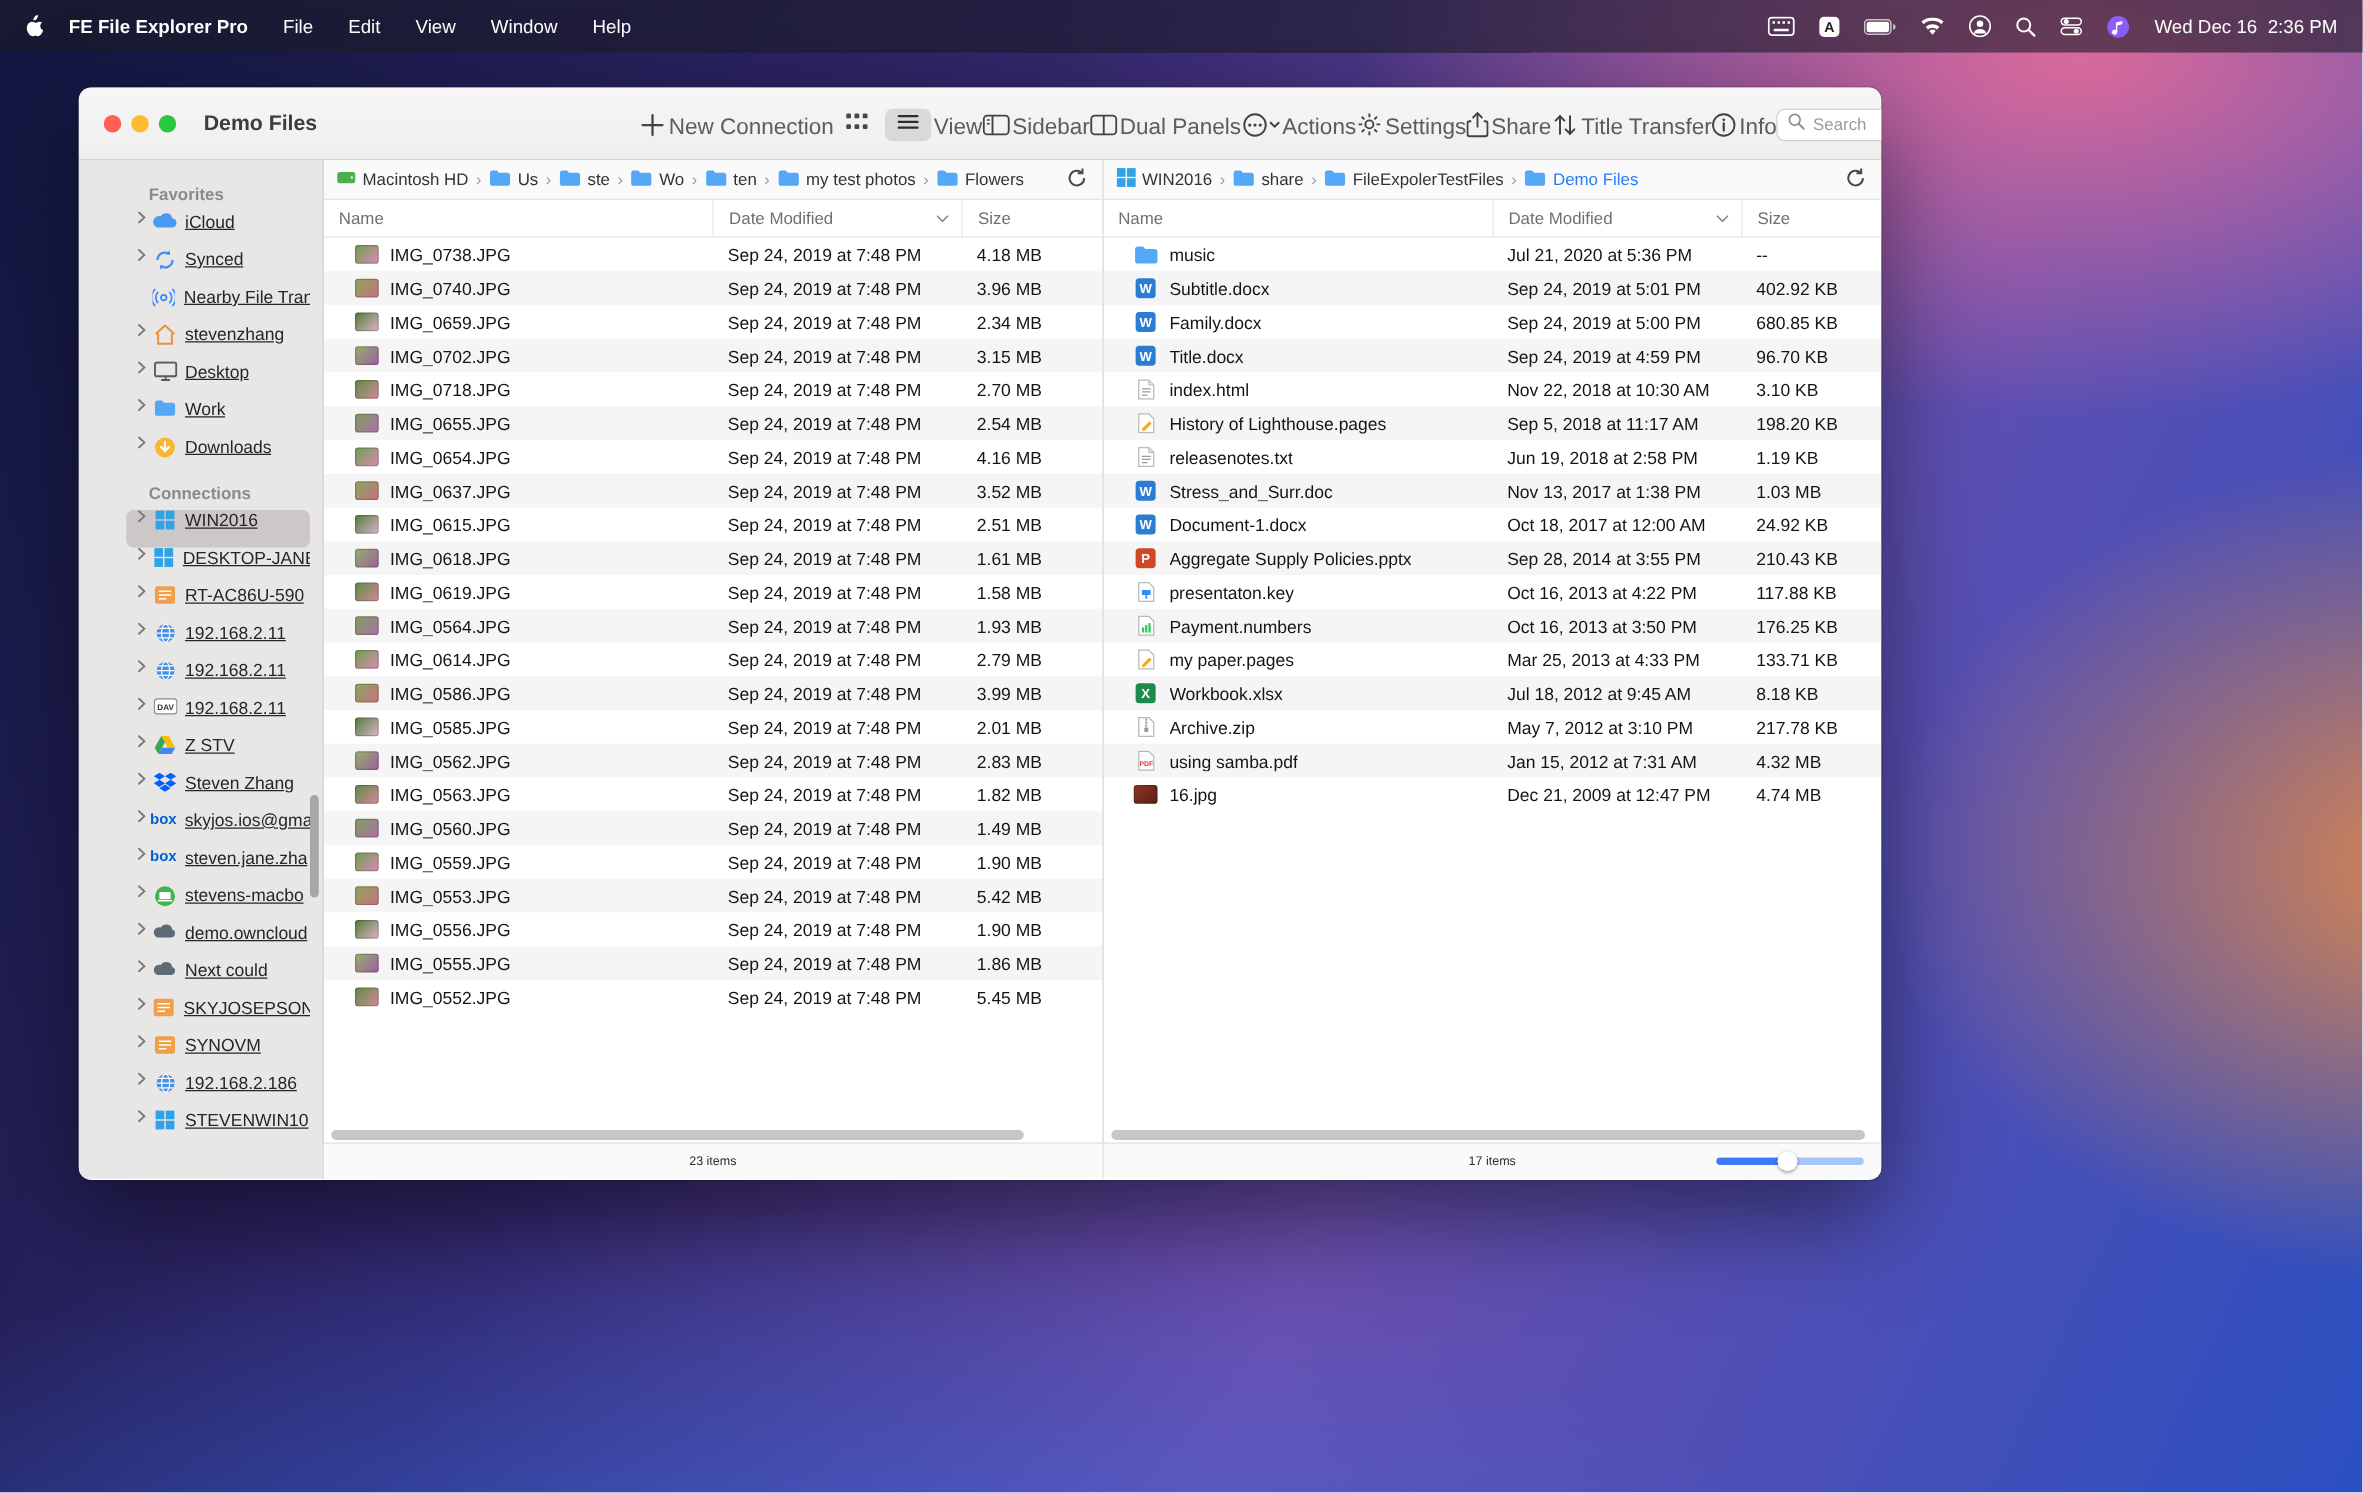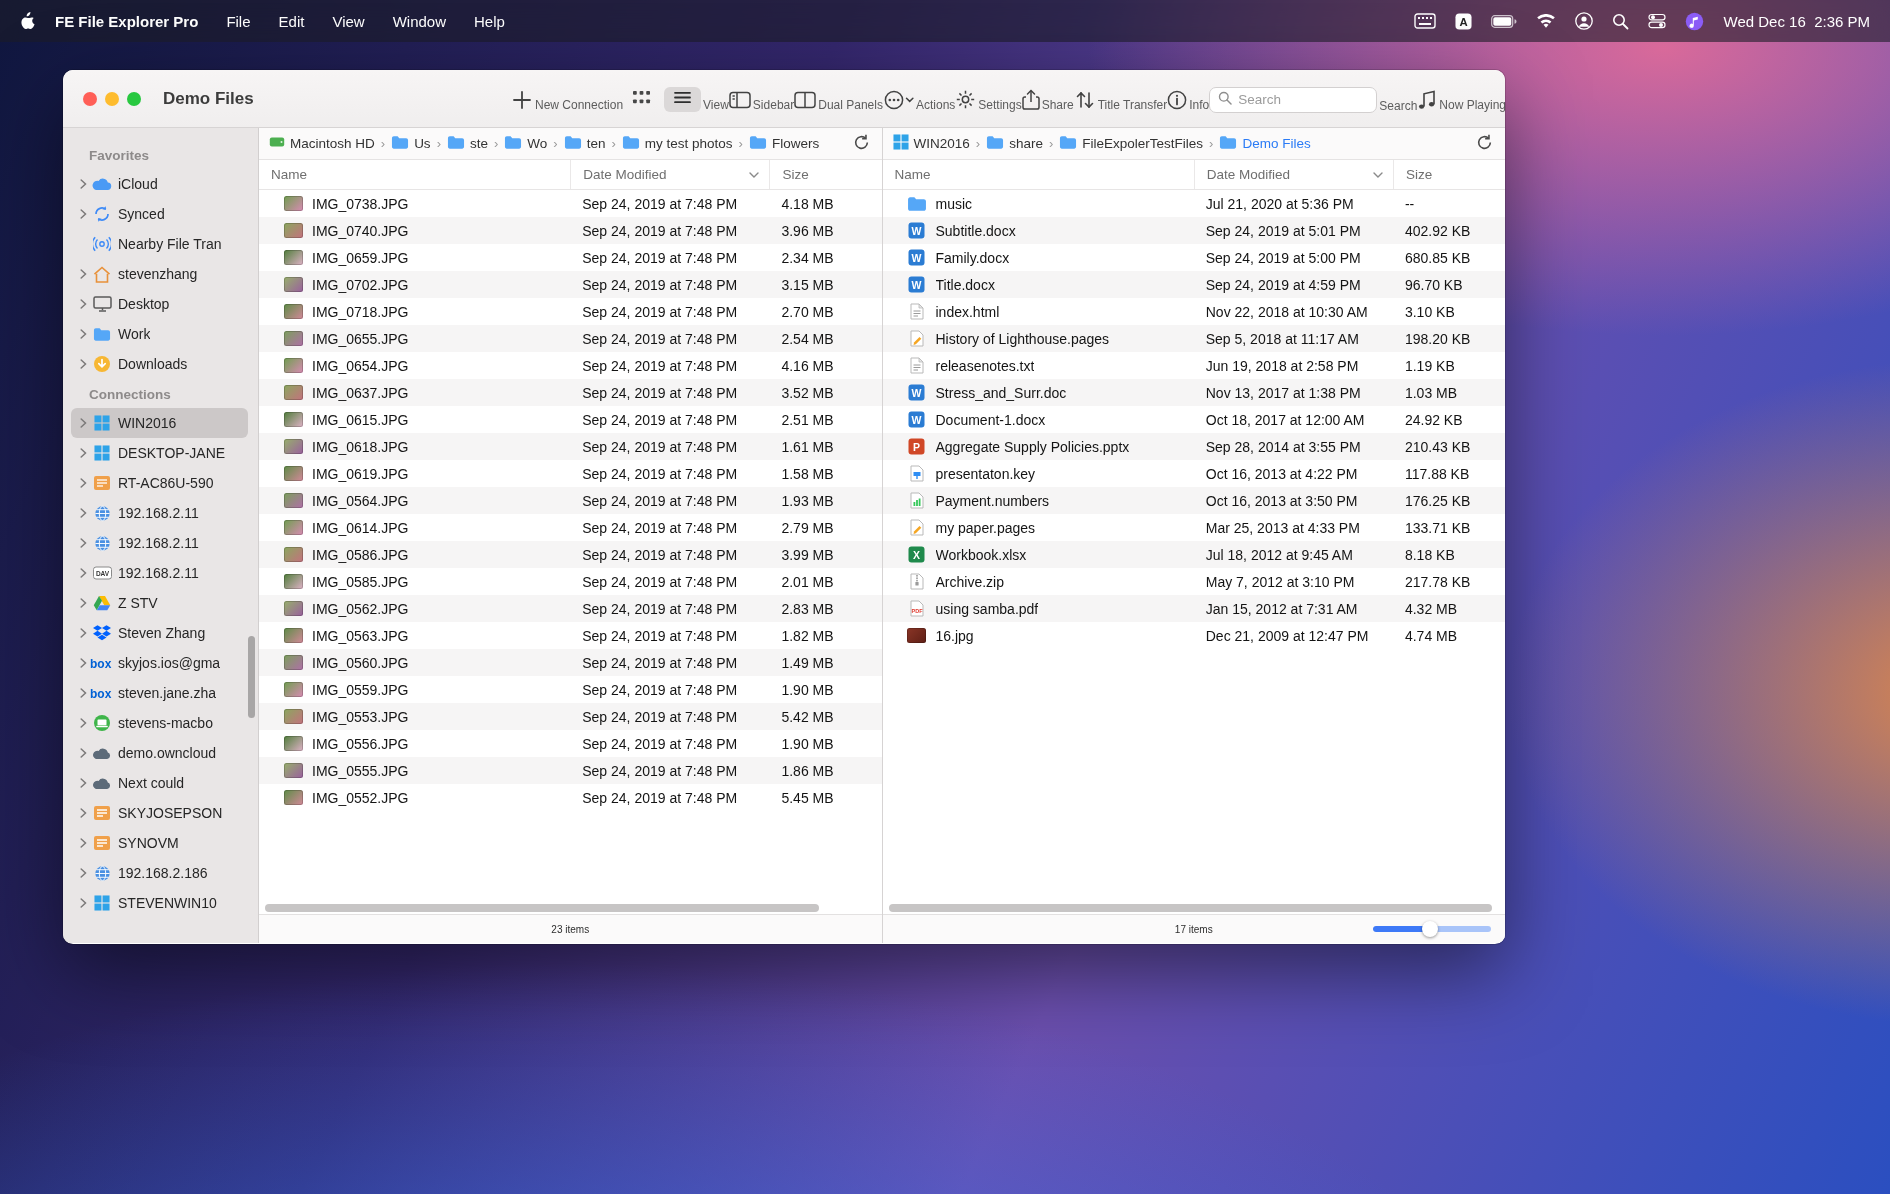--- a/index.html
+++ b/index.html
@@ -32,37 +32,37 @@
     background:linear-gradient(#f7f5f5,#f0eeee); border-bottom:1px solid #d7d4d4; }
   .lights { position:absolute; left:20px; top:22px; display:flex; gap:8px; }
   .light { width:14px; height:14px; border-radius:50%; }
   .light.red{ background:#ff5f57; } .light.yellow{ background:#febc2e; } .light.green{ background:#28c840; }
   .win-title { position:absolute; left:100px; top:50%; transform:translateY(-50%);
     font-size:17px; font-weight:bold; color:#3c3c3c; }
   .toolbar-items { position:absolute; left:448px; right:16px; top:5px; bottom:3px;
     display:flex; align-items:center; justify-content:space-between; }
   .titem { display:flex; flex-direction:row; align-items:flex-end; gap:2px; }
   .titem .ticon { height:24px; display:flex; align-items:center; }
-  .tlabel { font-size:12px; color:#5c5c5c; white-space:nowrap; }
+  .tlabel { font-size:18px; color:#5c5c5c; white-space:nowrap; }
   .seg { display:flex; align-items:center; gap:4px; height:24px; }
   .segbtn { padding:3px 9px; border-radius:6px; display:flex; align-items:center; }
   .segbtn.active { background:#dbd8d8; }
   .searchfield { width:168px; height:26px; background:#fff; border:1px solid #d3d0d0;
     border-radius:7px; display:flex; align-items:center; padding:0 8px; gap:6px; }
   .searchfield input { border:none; outline:none; width:100%; font-size:13.5px;
     color:#444; background:transparent; font-family:"Liberation Sans",sans-serif; }
   .searchfield input::placeholder { color:#9b9b9b; }
 
   
   .win-body { display:flex; height:815px; }
   .sidebar { position:relative; width:196px; flex:0 0 196px; background:#e9e6e6;
-    border-right:1px solid #d2cfcf; padding-top:12px; overflow:hidden; }
+    border-right:1px solid #d2cfcf; padding-top:12px; overflow:hidden;padding-left:30px; }
   .section-title { font-size:13.5px; font-weight:bold; color:#8d8a8a; padding:8px 0 6px 26px; }
-  .side-item { height:30px; display:flex; align-items:center; margin:0 10px 0 8px;
-    padding-left:6px; border-radius:6px; font-size:14px; color:#262626; }
+  .side-item { height:30px; display:flex; align-items:flex-start; margin:0 10px 0 8px;
+    padding-left:6px; border-radius:6px; font-size:14px; color:#262626;text-decoration:underline; }
   .side-item.selected { background:#ccc8c8; }
   .side-item .disc { width:13px; display:flex; justify-content:center; }
   .side-item .sicon { width:24px; display:flex; justify-content:center; margin-right:4px; }
   .side-item .slabel { white-space:nowrap; overflow:hidden; }
   .side-scrollbar { position:absolute; right:3px; top:508px; width:7px; height:82px;
     border-radius:4px; background:rgba(0,0,0,.28); }
 
   .panes { flex:1; display:flex; min-width:0; background:#fff; }
   .pane { flex:1; min-width:0; display:flex; flex-direction:column; }
   .pane + .pane { border-left:1px solid #d6d3d3; }

